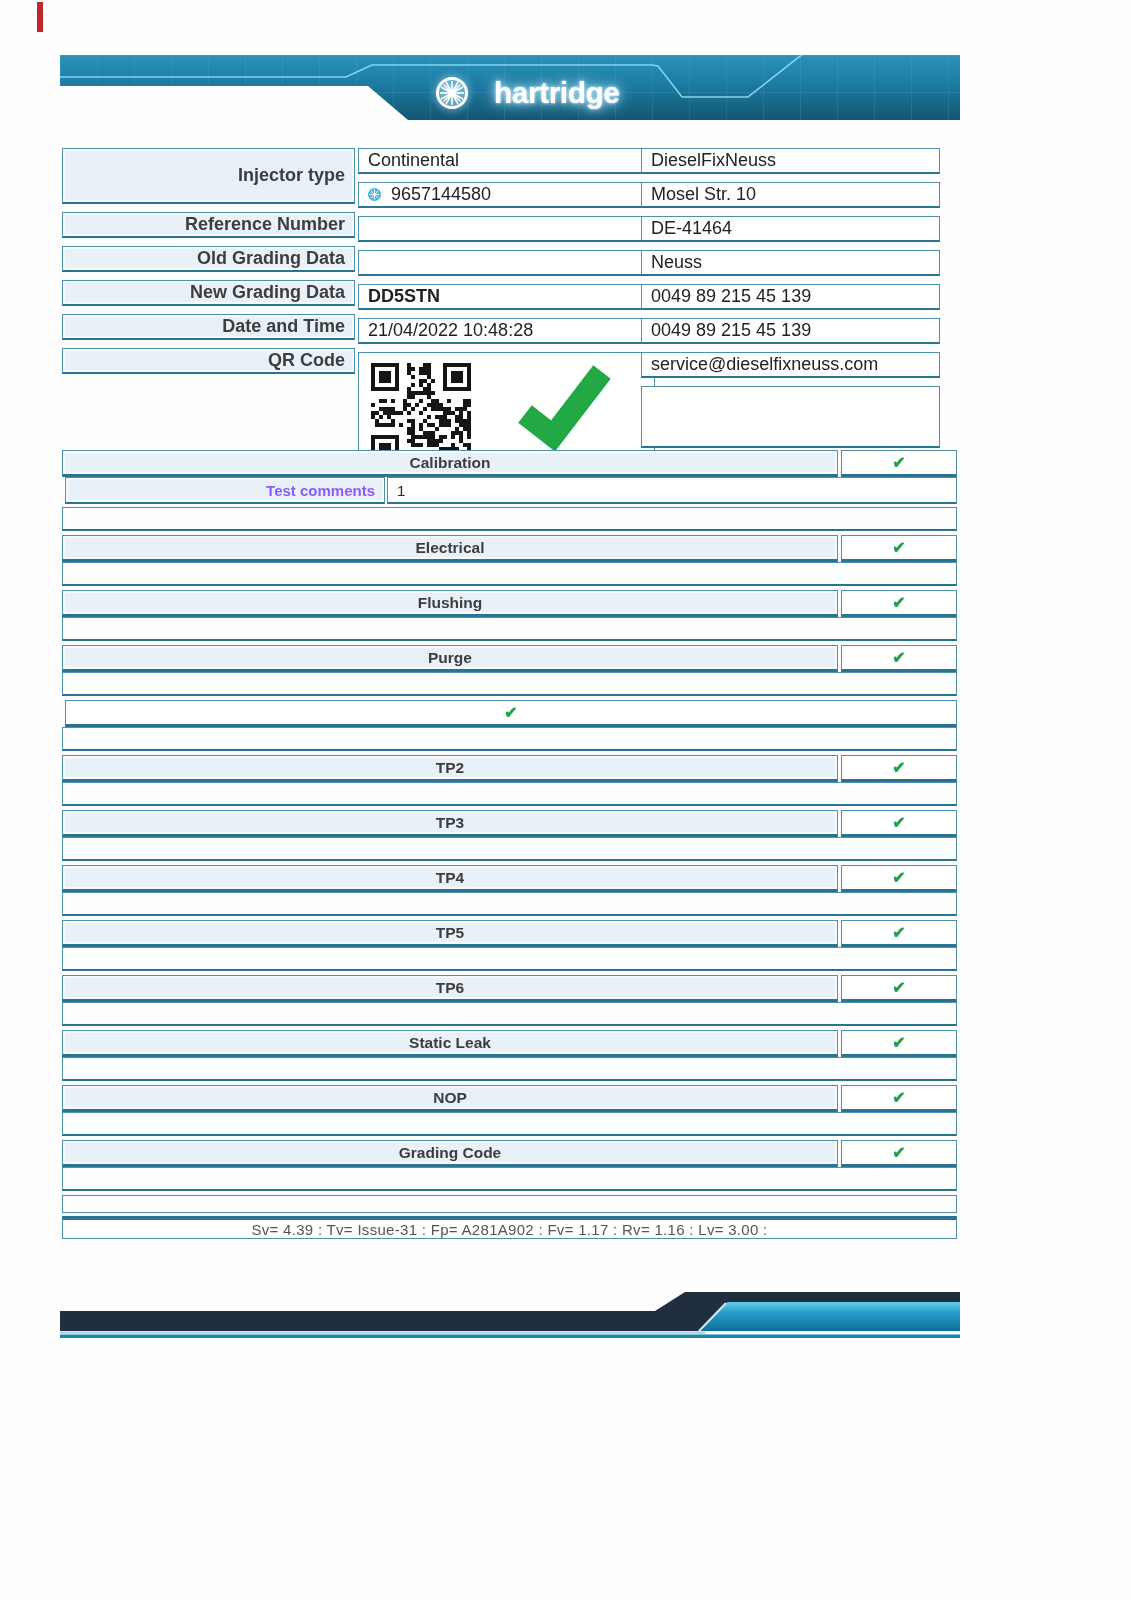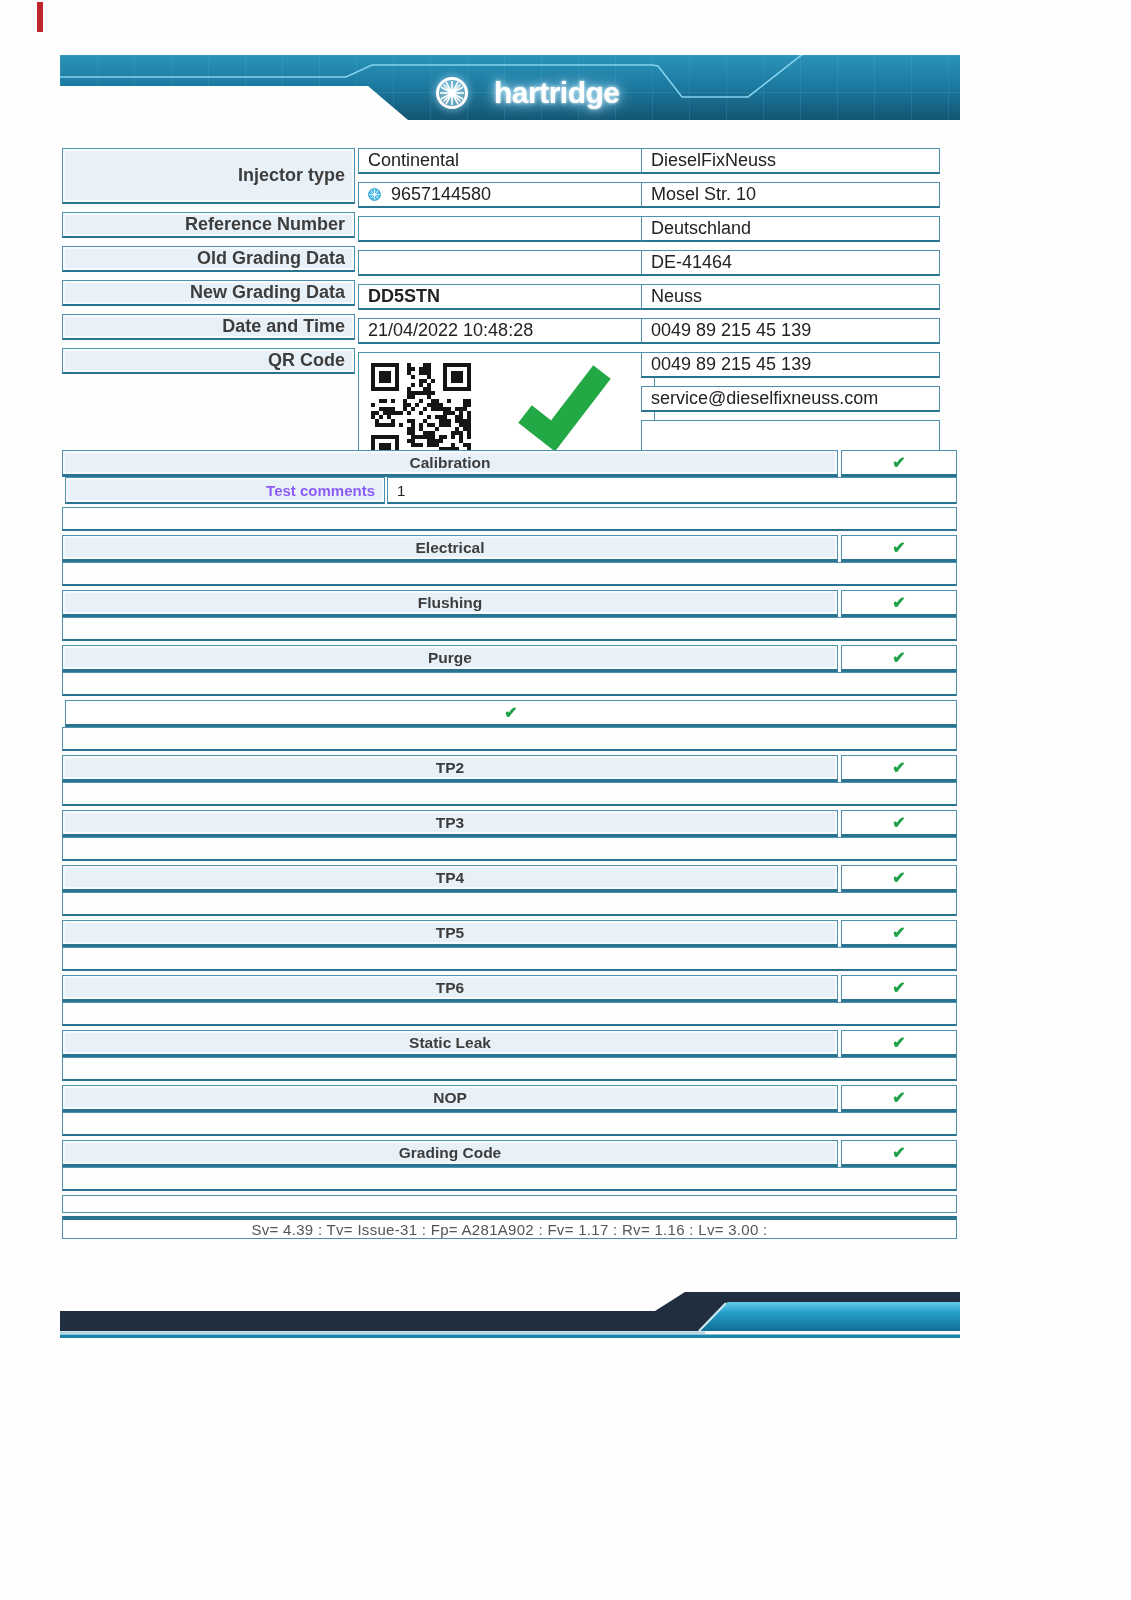--- a/index.html
+++ b/index.html
@@ -356,21 +356,20 @@
           <svg width="104" height="92" viewBox="0 0 104 92">
             <path d="M14 51 L42 73 L91 9" fill="none" stroke="#22a844" stroke-width="22" stroke-linejoin="miter"></path>
           </svg>
         </span>
       </div>
     </div>
 
     <div class="col col-shop">
       <div class="cell value-cell">DieselFixNeuss</div>
       <div class="cell value-cell">Mosel Str. 10</div>
-      <div class="cell value-cell">Deutschland</div>
       <div class="cell value-cell">DE-41464</div>
       <div class="cell value-cell">Neuss</div>
       <div class="cell value-cell">0049 89 215 45 139</div>
       <div class="cell value-cell">0049 89 215 45 139</div>
       <div class="cell value-cell">service@dieselfixneuss.com</div>
       <div class="cell shop-empty"></div>
     </div>
   </div>
 
   <div class="tests">

